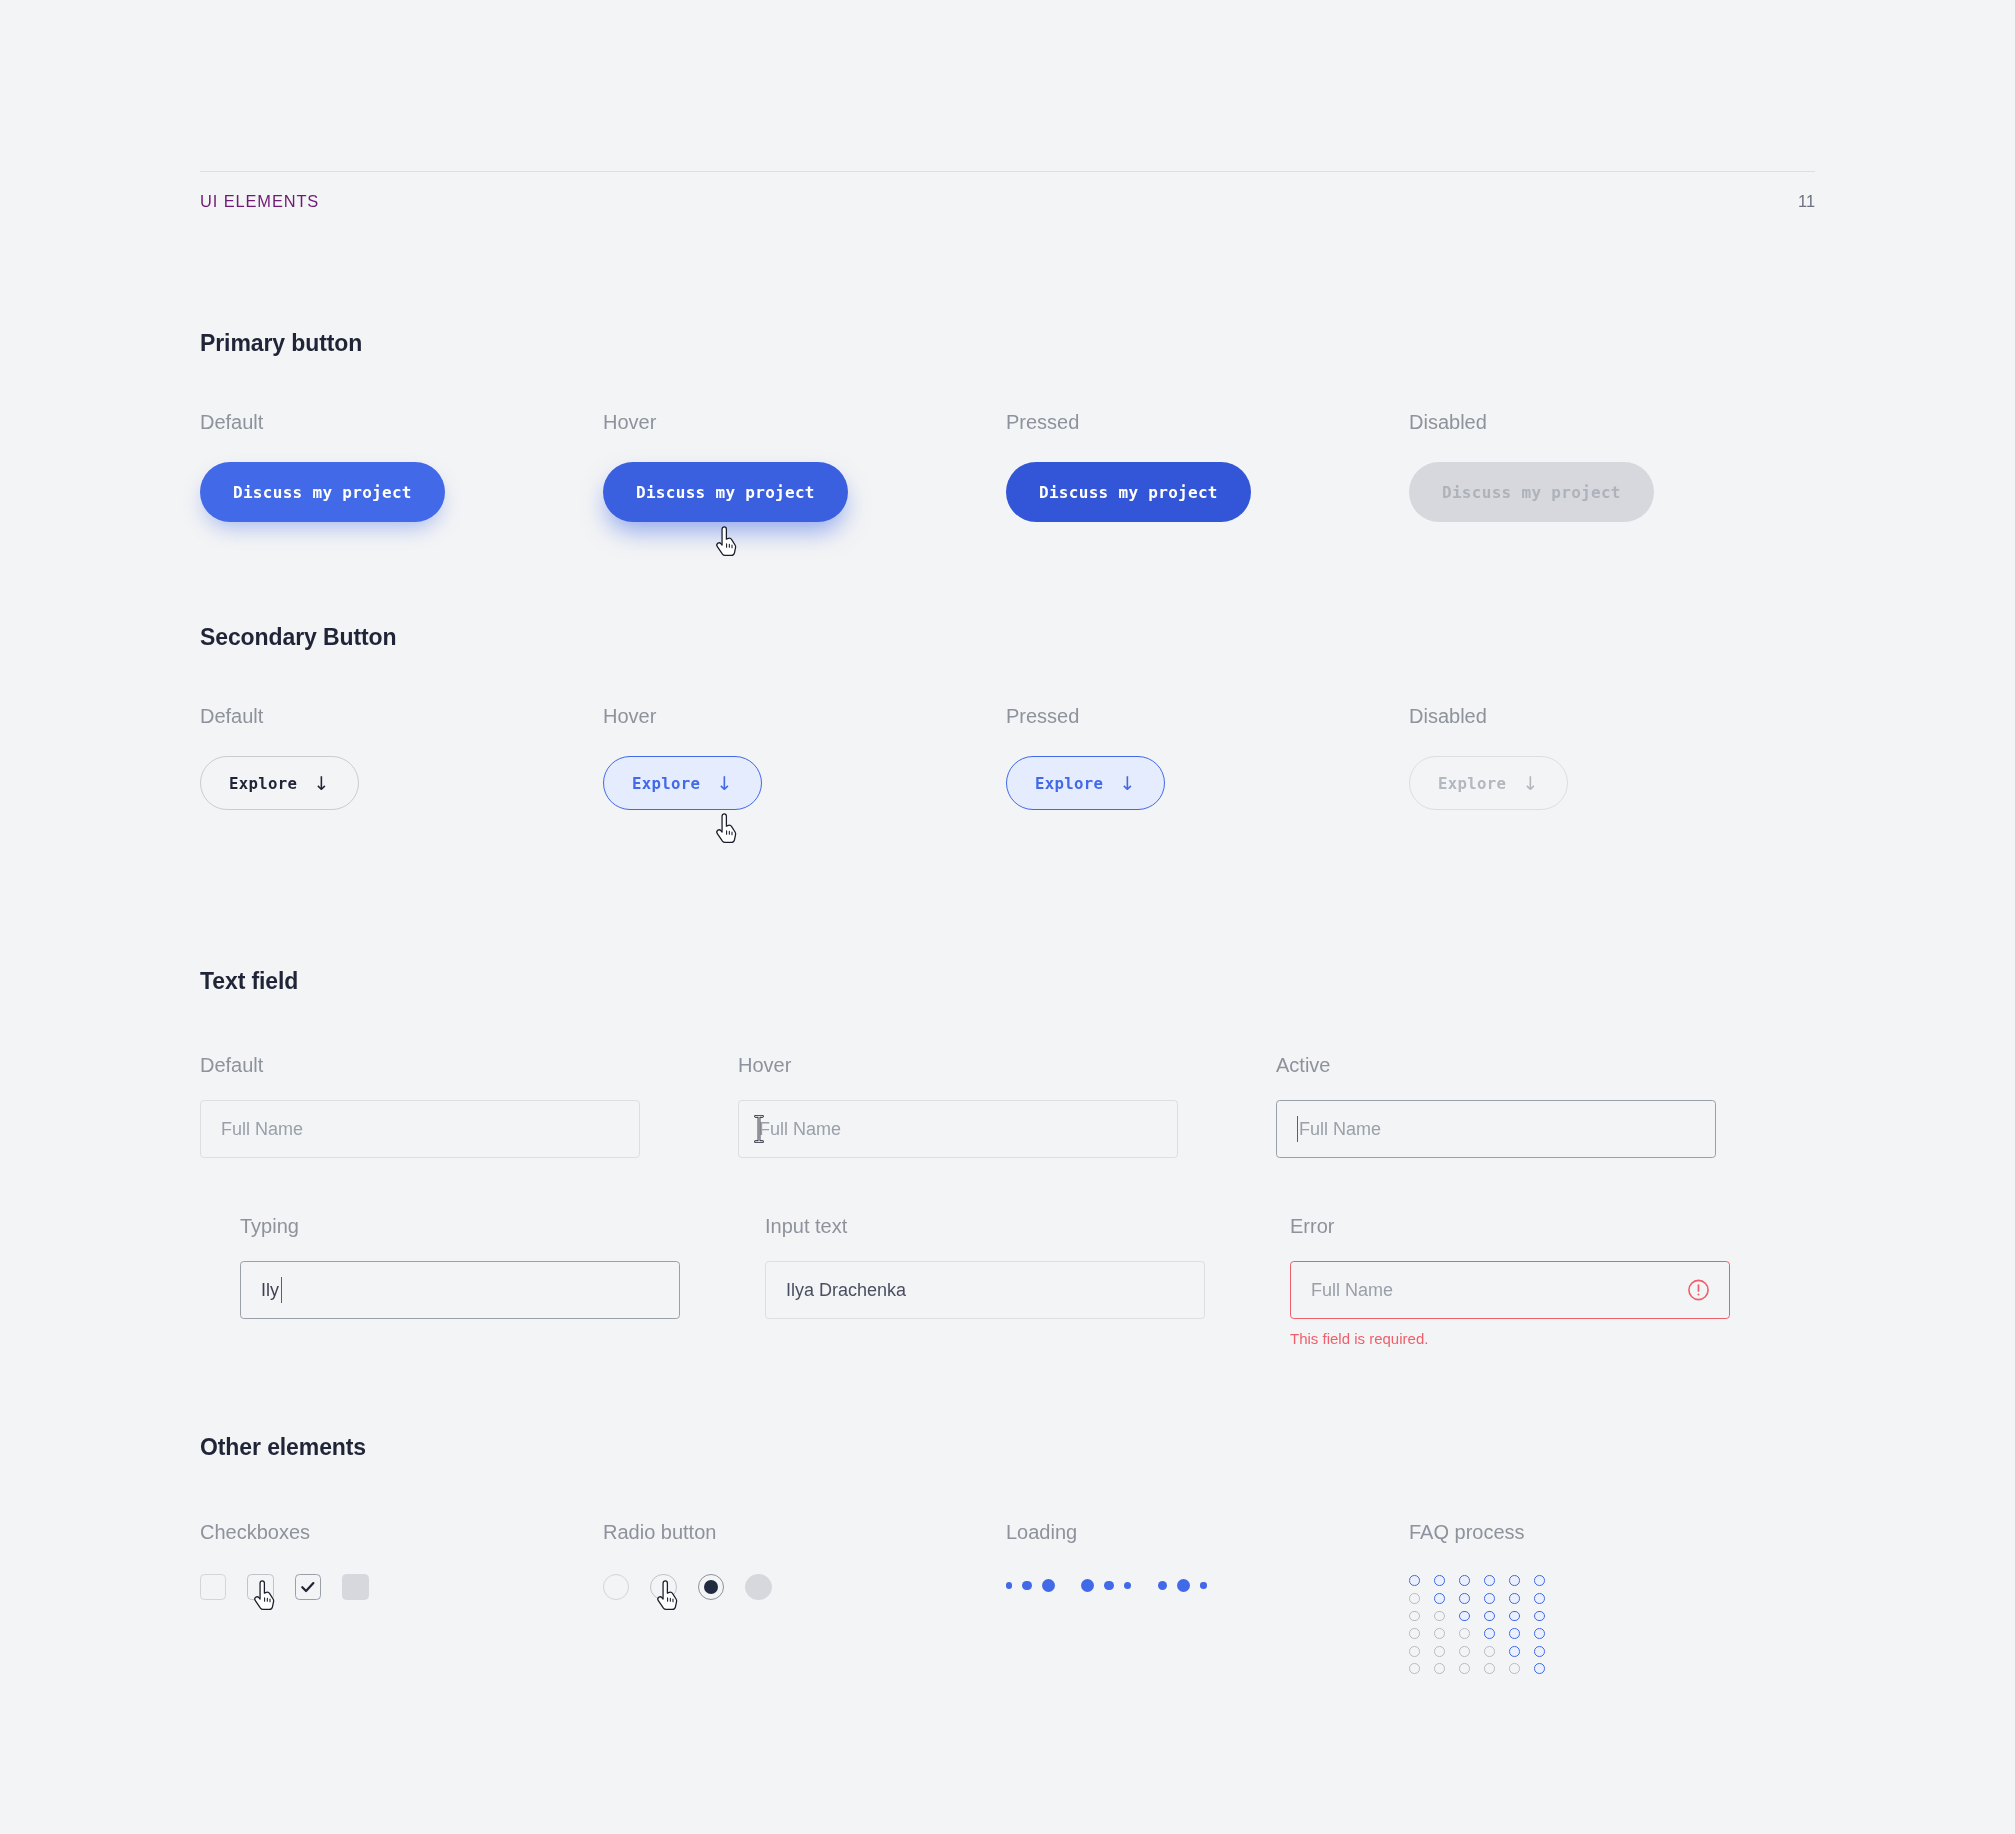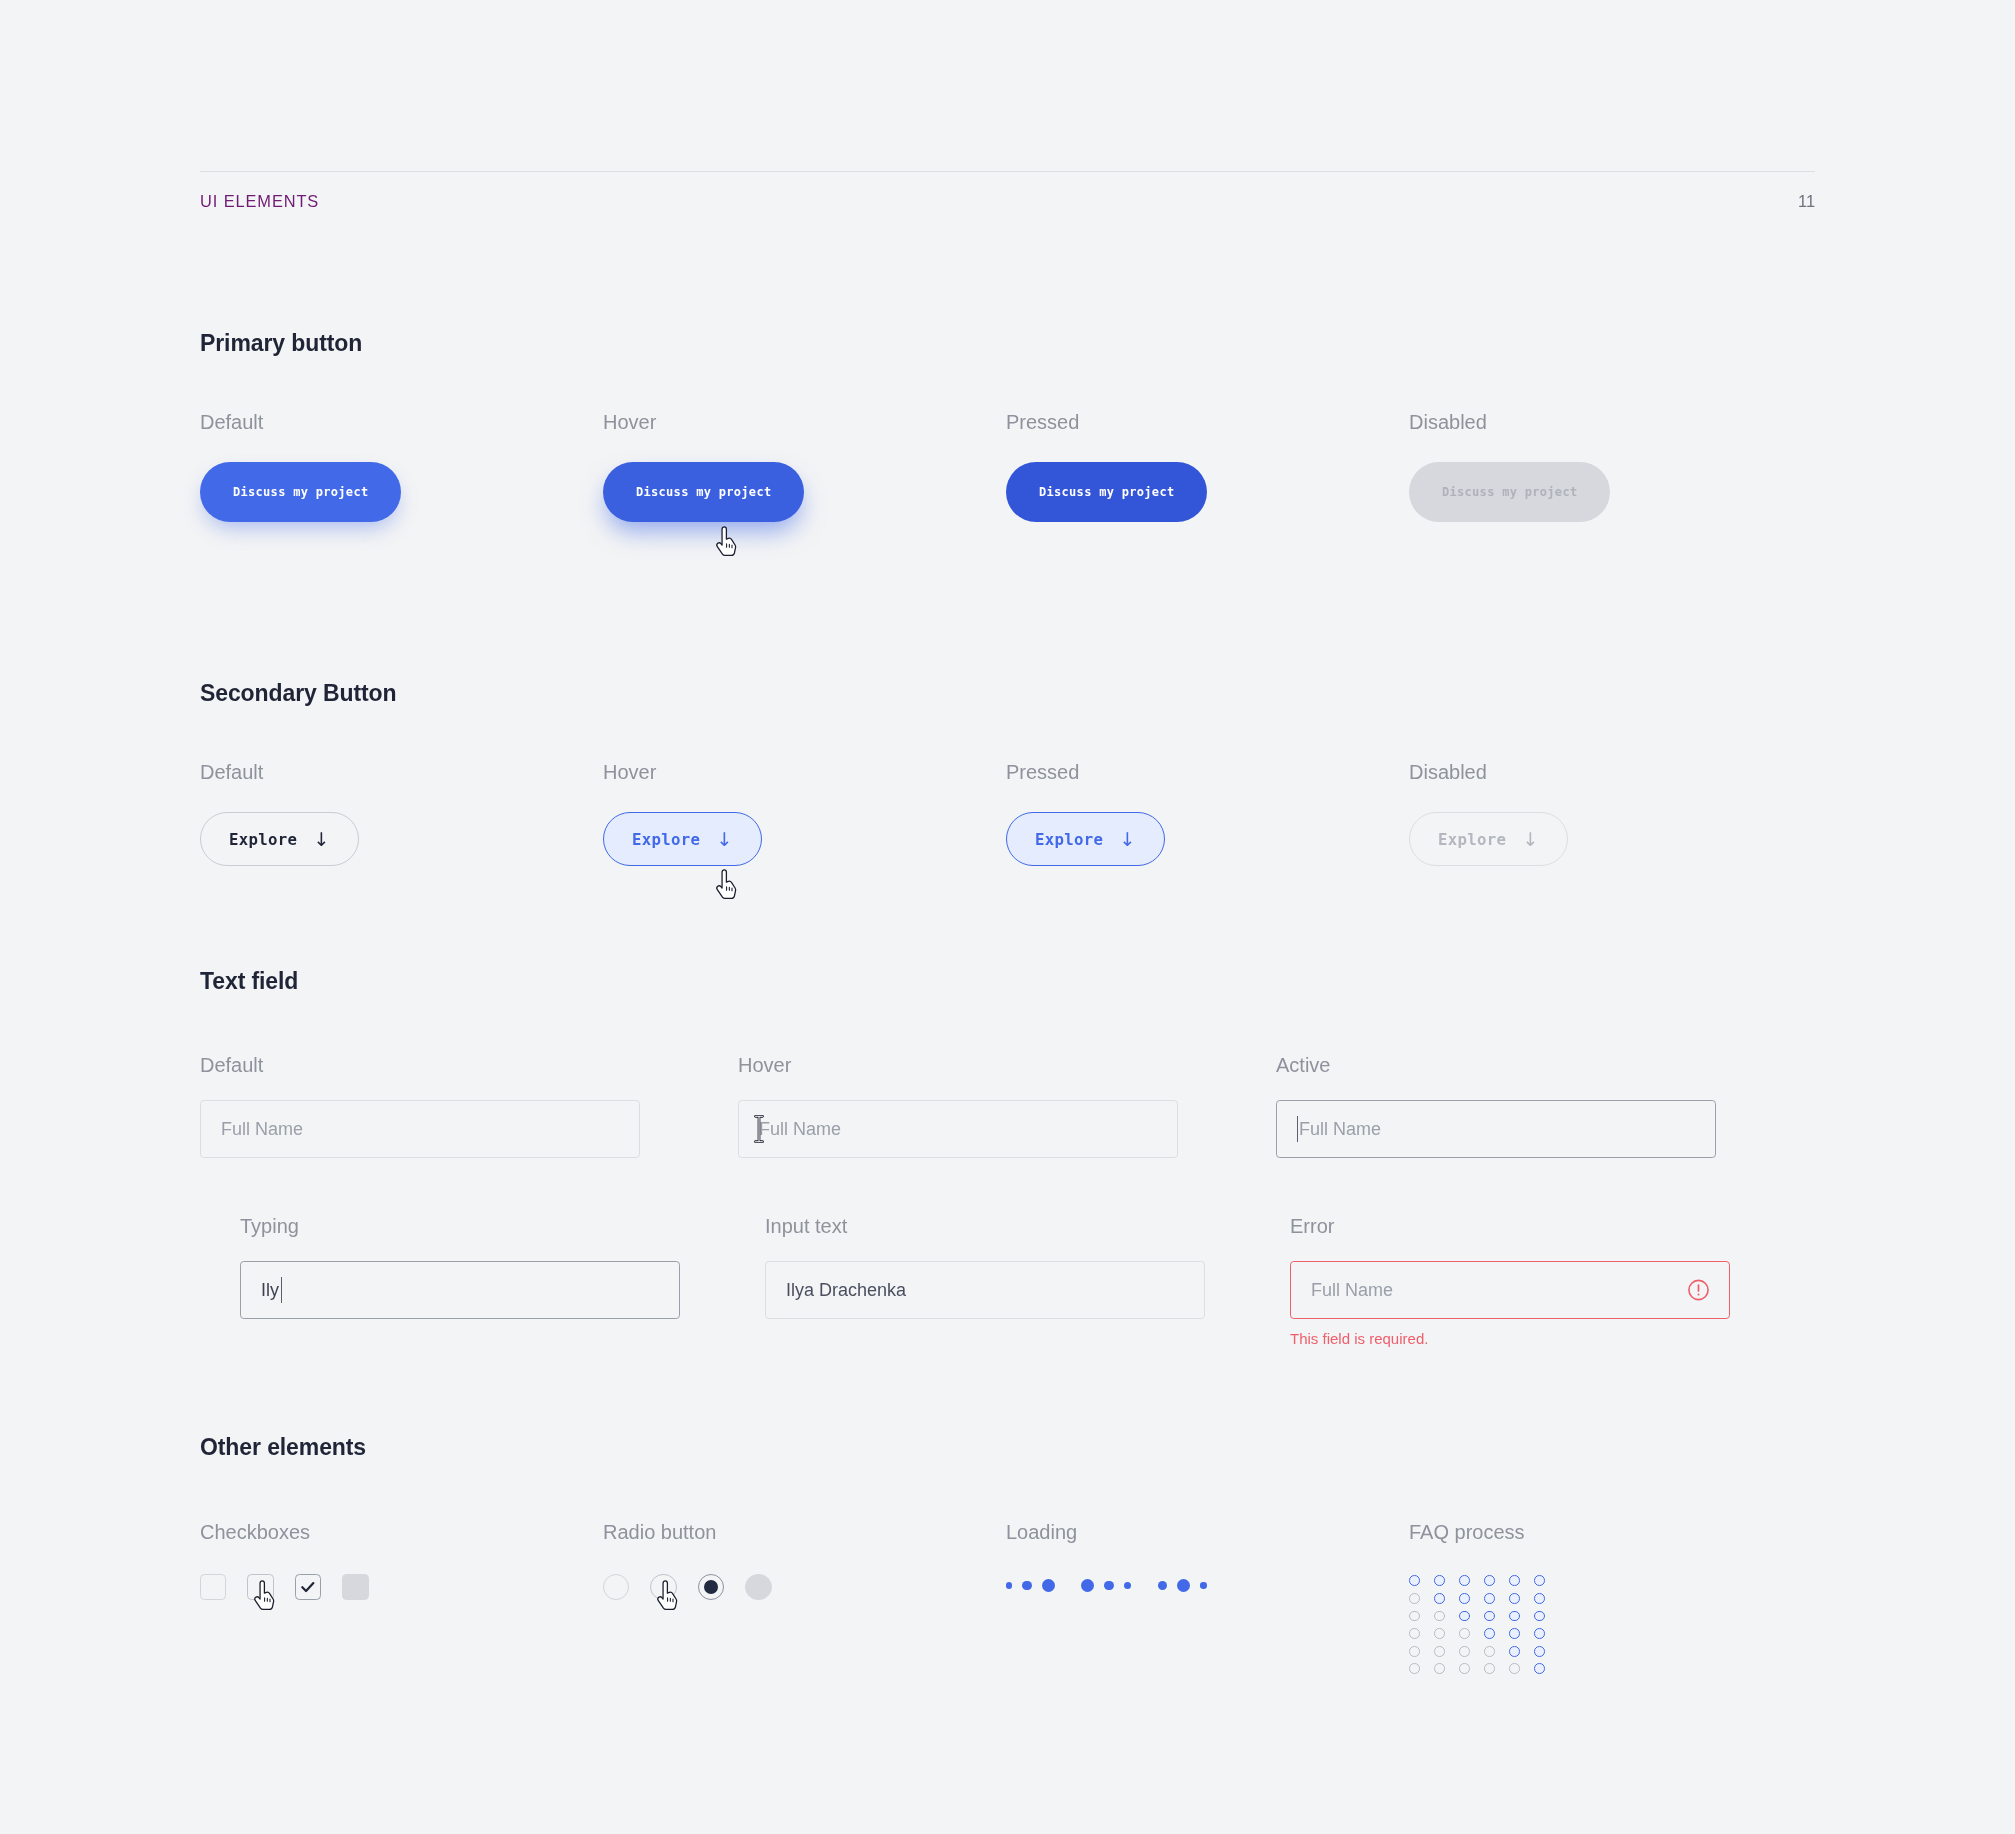--- a/index.html
+++ b/index.html
@@ -64,21 +64,21 @@
   .cols { display: flex; }
   .col-4 > div { width: 403px; }
   .col-3 > div { width: 538px; }
 
   
   .btn {
     display: inline-flex;
     align-items: center;
     justify-content: center;
     font-family: "DejaVu Sans Mono", monospace;
-    font-size: 12px;
+    font-size: 16px;
     font-weight: 700;
     border-radius: 629px;
     height: 60px;
     padding: 0 33px;
     white-space: nowrap;
     border: none;
     letter-spacing: 0.3px;
   }
   .btn-primary {
     background: #4169e8;
@@ -277,21 +277,21 @@
 
       <div>
         <div class="state-label">Disabled</div>
         <div style="margin-top:28px;">
           <button class="btn btn-primary is-disabled">Discuss my project</button>
         </div>
       </div>
     </div>
   </div>
 
-  <div class="section" style="top:680px;">
+  <div class="section" style="top:624px;">
     <div class="section-title">Secondary Button</div>
 
     <div class="cols col-4" style="margin-top:54px;">
       <div>
         <div class="state-label">Default</div>
         <div style="margin-top:28px;">
           <button class="btn btn-secondary is-default">
             <span>Explore</span>
             <span class="arrow">↓</span>
           </button>

